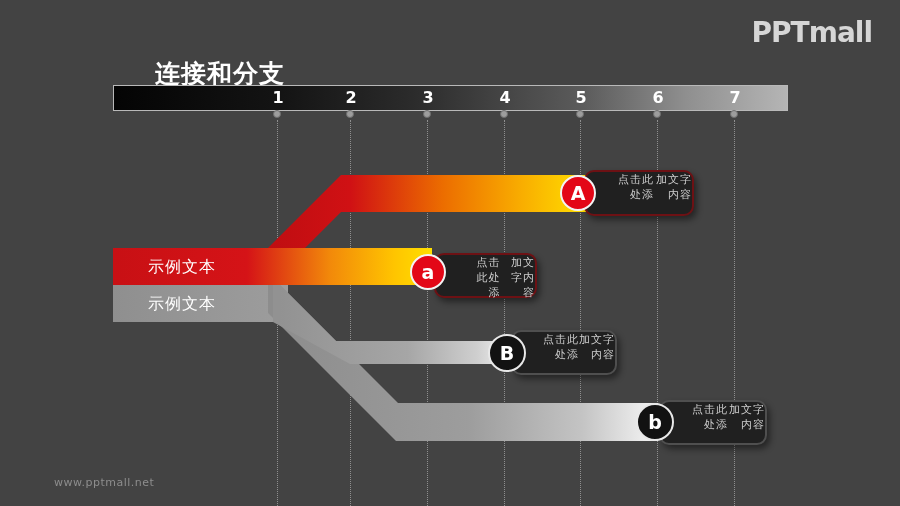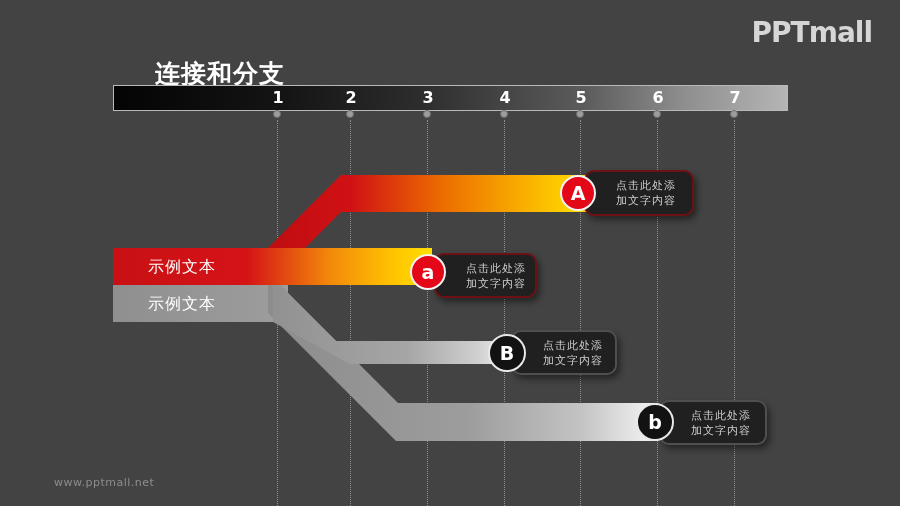--- a/index.html
+++ b/index.html
@@ -44,22 +44,22 @@
   
   .src-label{
     position:absolute; left:148px; height:37px; line-height:37px;
     color:#ffffff; font-size:16px; z-index:3; letter-spacing:1px;
   }
   
   .note{
     position:absolute; box-sizing:border-box; border-radius:10px;
     background:#202020; z-index:3;
     box-shadow:3px 4px 6px rgba(0,0,0,.45);
-    display:flex; flex-direction:column; justify-content:center;
-    padding-left:30px; text-align:left;
+    display:flex; flex-direction:row; justify-content:center;
+    padding-left:30px; text-align:right;
   }
   .note .ln{font-size:11px; line-height:15px; color:#cfcfcf; letter-spacing:1px;}
   .note.red-edge{border:2px solid #6d1114;}
   .note.gray-edge{border:2px solid #4f4f4f;}
   
   .badge{
     position:absolute; border-radius:50%; z-index:4;
     display:flex; align-items:center; justify-content:center;
     color:#ffffff; font-weight:bold; font-size:19px; box-sizing:border-box;
   }

